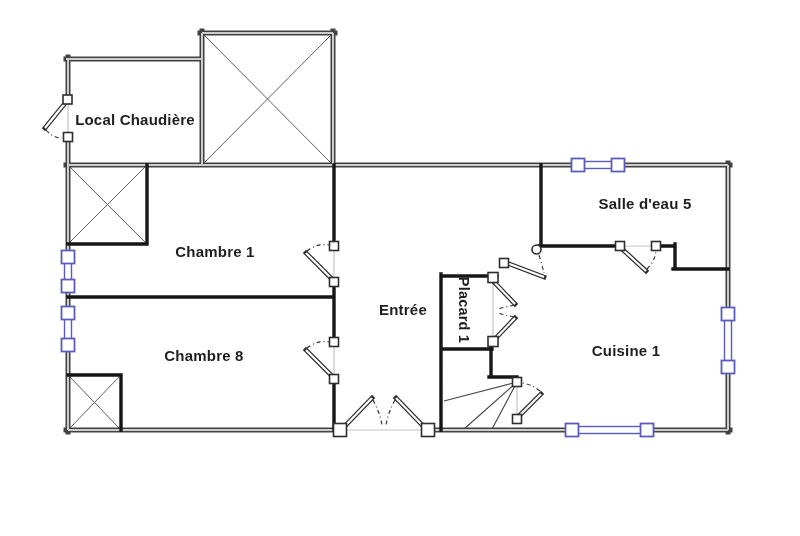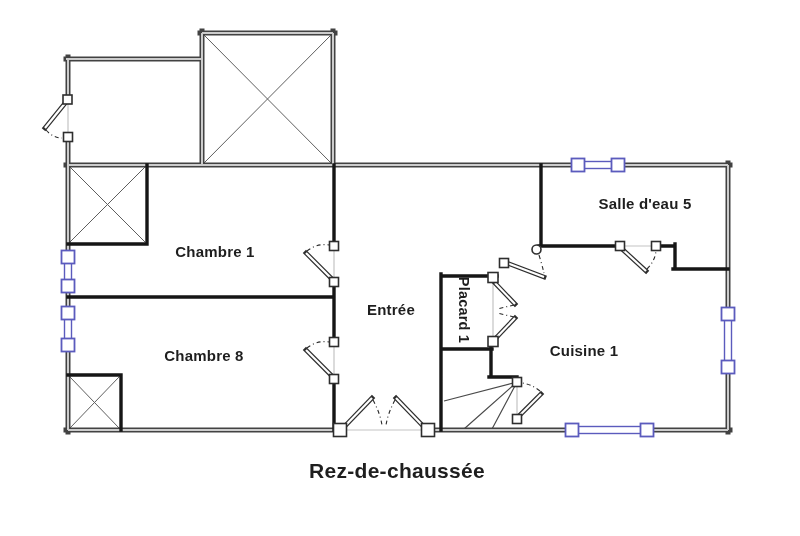--- a/index.html
+++ b/index.html
@@ -165,21 +165,21 @@
     </g>
     <g>
       <path class="arc" d="M540,391 Q531,384 522,383"></path>
       <line class="leaf-o" x1="519" y1="416" x2="541" y2="394"></line>
       <line class="leaf-i" x1="519" y1="416" x2="541" y2="394"></line>
       <rect class="post" x="512.5" y="377.5" width="9" height="9"></rect>
       <rect class="post" x="512.5" y="414.5" width="9" height="9"></rect>
     </g>
   </svg>
 
+  <div class="label" style="left:135px;top:119px">Local Chaudière</div>
   <div class="label" style="left:215px;top:251px">Chambre 1</div>
   <div class="label" style="left:204px;top:355px">Chambre 8</div>
-  <div class="label" style="left:391px;top:309px">Entrée</div>
+  <div class="label" style="left:403px;top:309px">Entrée</div>
   <div class="label rot" style="left:464px;top:310px;font-size:14.5px">Placard 1</div>
   <div class="label" style="left:645px;top:203px">Salle d'eau 5</div>
-  <div class="label" style="left:584px;top:350px">Cuisine 1</div>
+  <div class="label" style="left:626px;top:350px">Cuisine 1</div>
 
-  <div class="floor-title" style="left:397px;top:471px">Rez-de-chaussée</div>
 </div>
 
 </body></html>

